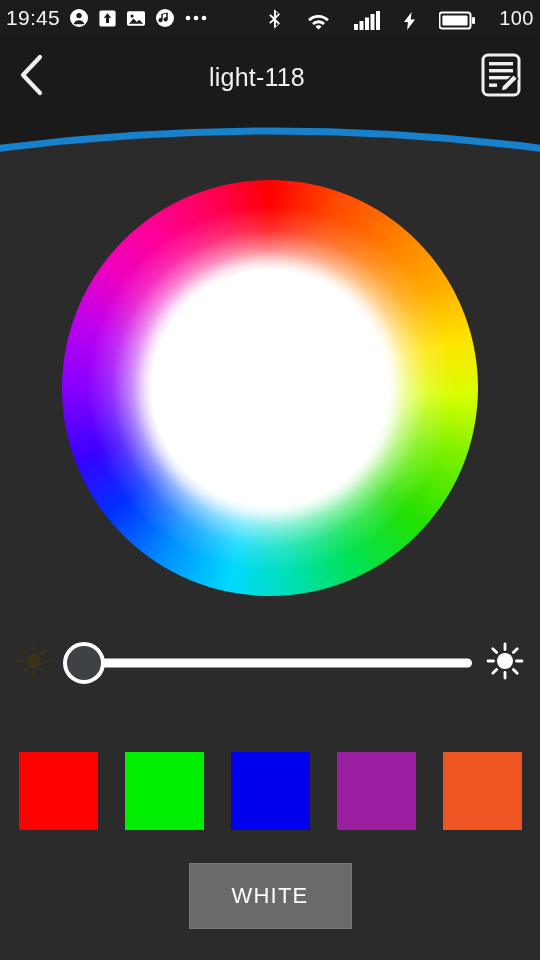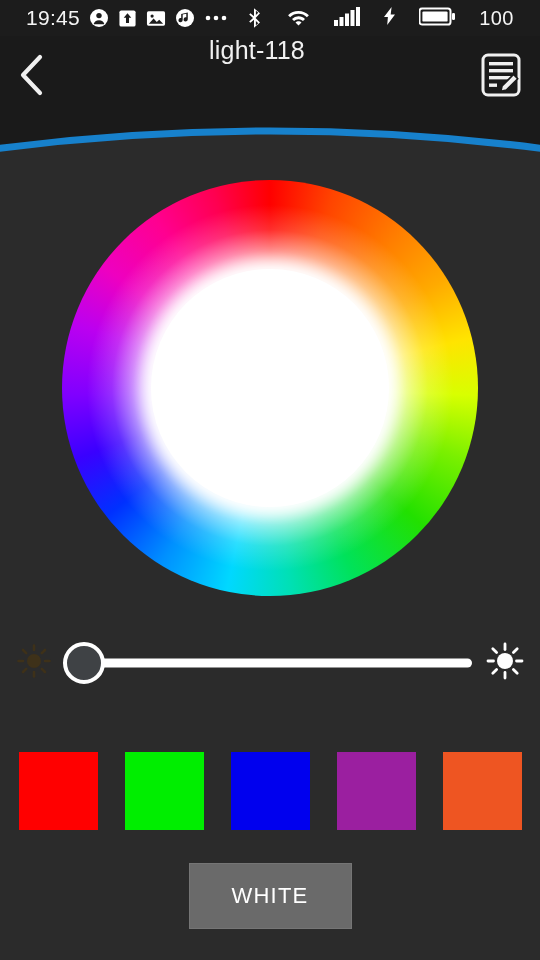--- a/index.html
+++ b/index.html
@@ -14,35 +14,35 @@
     width: 540px; height: 960px;
     background: #2b2b2b;
   }
 
   
   .statusbar {
     position: absolute; top: 0; left: 0;
     width: 540px; height: 36px;
     background: #1c1c1c;
     display: flex; align-items: center;
-    padding: 0 26px;
+    padding: 0 6px;
     color: #f2f2f2;
   }
   .status-left { display: flex; align-items: center; gap: 9px; }
-  .status-right { display: flex; align-items: flex-start; gap: 24px; margin-left: auto; }
+  .status-right { display: flex; align-items: flex-end; gap: 24px; margin-left: auto; }
   .clock { font-size: 21px; letter-spacing: .3px; font-weight: 400; color: #f5f5f5; }
   .sicon { display: inline-flex; align-items: center; justify-content: center; }
   .batt-num { font-size: 20px; color: #f5f5f5; letter-spacing: .5px; }
 
   
   .appbar {
     position: absolute; top: 36px; left: 0;
     width: 540px; height: 82px;
     background: #1a1a1a;
-    display: flex; 
+    display: flex; align-items: center;
   }
   .back-btn {
     width: 62px; height: 82px;
     display: flex; align-items: center; justify-content: center;
     cursor: pointer;
   }
   .title {
     flex: 1; text-align: center;
     color: #f0f0f0;
     font-size: 25px;

